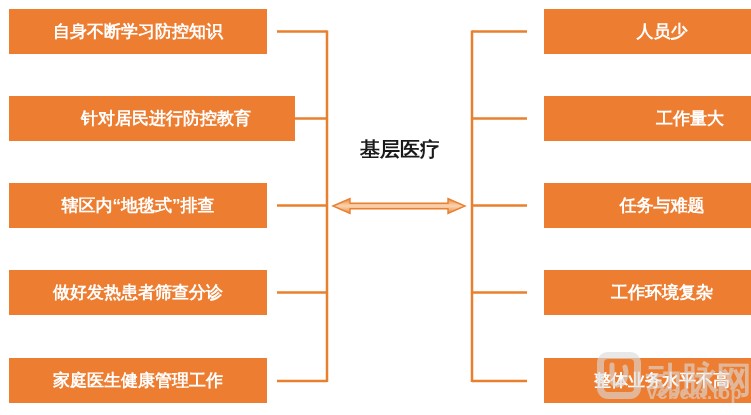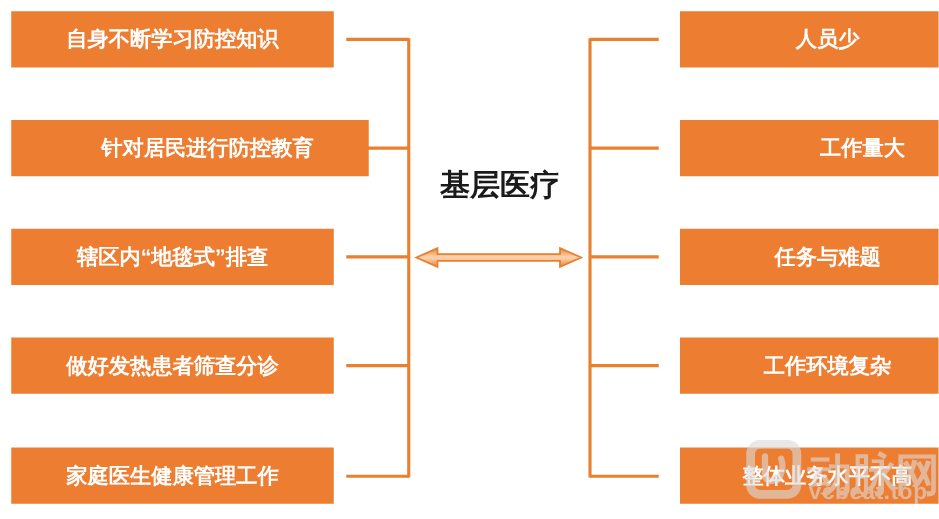--- a/index.html
+++ b/index.html
@@ -44,21 +44,21 @@
   .r2 { top: 96px; padding-left: 28px;  }
   .r3 { top: 183px; }
   .r4 { top: 270px; }
   .r5 { top: 358px; }
   .center-label {
     position: absolute;
     left: 320px; top: 136px;
     width: 160px;
     text-align: center;
     color: var(--center-text, #1A1A1A);
-    font-size: 24px;
+    font-size: 20px;
     font-weight: bold;
     line-height: 26px;
   }
   
   .wm {
     position: absolute;
     left: 0; top: 0; width: 751px; height: 415px;
     color: var(--watermark, #DADADA);
     opacity: 0.62;
     pointer-events: none;

